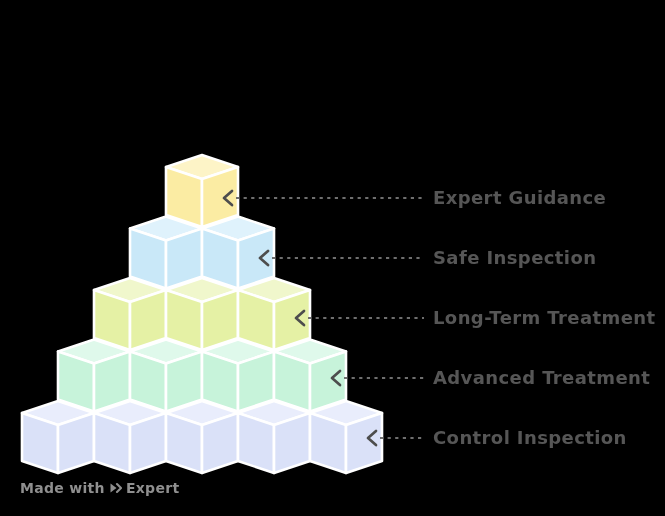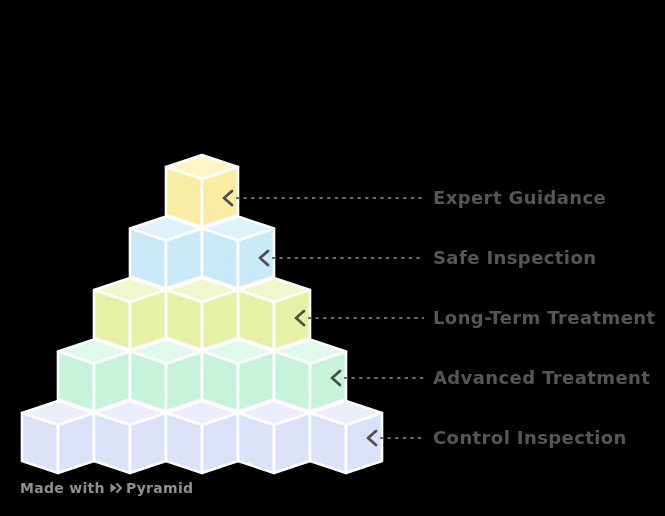--- a/index.html
+++ b/index.html
@@ -98,15 +98,15 @@
       <div class="lvl-label" style="top: 365px; text-align: right;">Advanced Treatment</div>
       <div class="lvl-label" style="top: 425px;">Control Inspection</div>
     </div>
 
   <div class="watermark">
     <span>Made with</span>
     <svg class="wm-icon" width="13" height="12" viewBox="0 0 13 12">
       <path d="M1.5,1.5 L7.5,6 L1.5,10.5 Z" fill="currentColor"></path>
       <path d="M8,2 L12,6 L8,10" stroke="currentColor" stroke-width="2.1" fill="none" stroke-linecap="round" stroke-linejoin="round"></path>
     </svg>
-    <span>Pyramid</span>
+    <span>Expert</span>
   </div>
 </div>
 
 </body></html>

